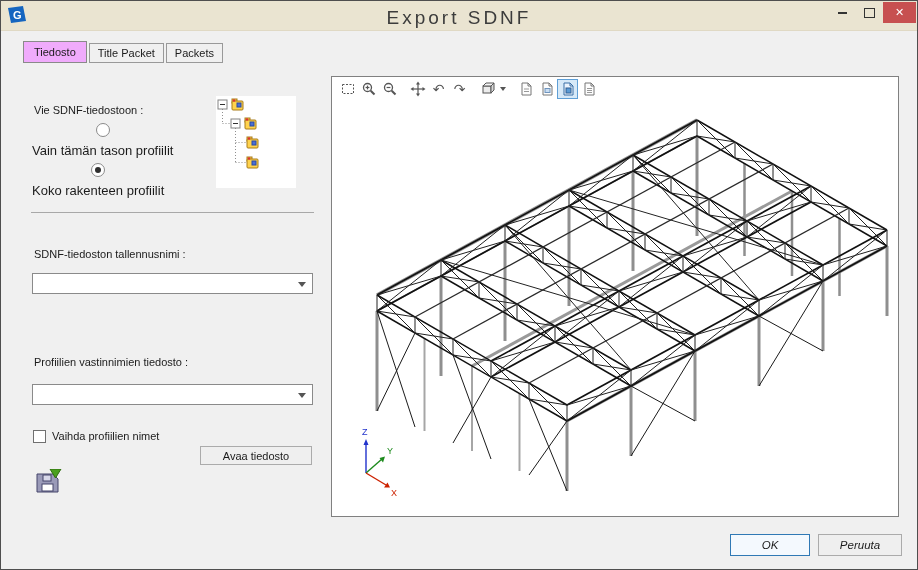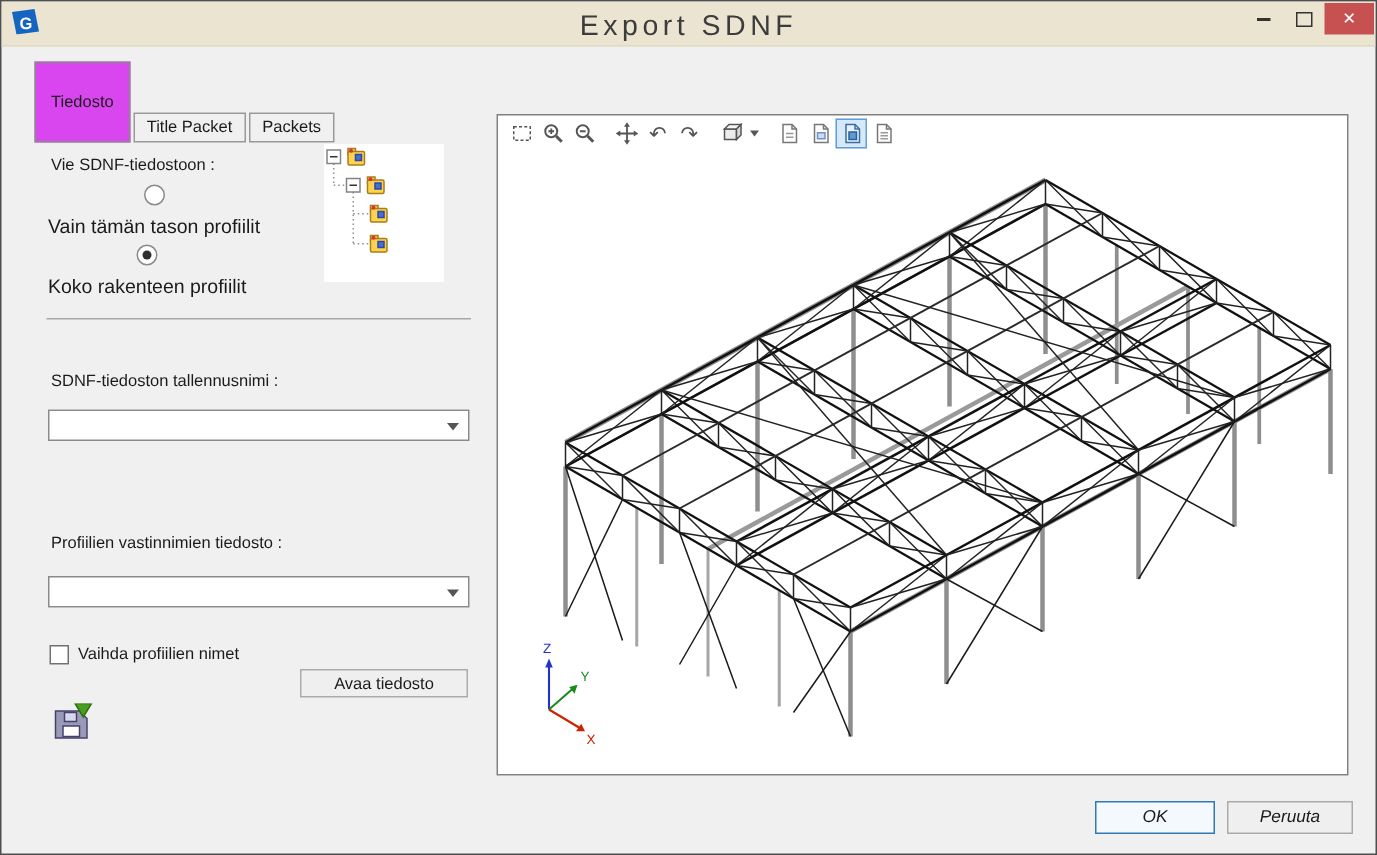--- a/index.html
+++ b/index.html
@@ -9,21 +9,21 @@
   .titlebar .title{position:absolute;left:0;right:0;top:6px;text-align:center;font-size:19px;letter-spacing:3px;color:#3c3c3c;}
   .app-icon{position:absolute;left:7px;top:5px;width:18px;height:17px;}
   .win-controls{position:absolute;right:1px;top:1px;display:flex;height:21px;}
   .win-btn{width:27px;height:21px;display:flex;align-items:center;justify-content:center;cursor:default;}
   .win-btn.close{width:33px;background:#c75050;color:#fff;font-size:11px;}
   .glyph-min{width:9px;height:2px;background:#333;}
   .glyph-max{width:9px;height:8px;border:1px solid #333;background:transparent;}
   
   .tabstrip{position:absolute;left:22px;top:40px;display:flex;align-items:flex-end;}
   .tab{font-size:11px;color:#1b1b1b;background:#f0f0f0;border:1px solid #999;padding:3px 8px 3px 8px;margin-right:2px;position:relative;}
-  .tab.active{background:#d946ef;padding:20px 10px;z-index:2;border-color:#8a8a8a;}
+  .tab.active{background:#f0abfc;padding:4px 10px;z-index:2;border-color:#8a8a8a;}
   
   .lbl{position:absolute;font-size:11px;color:#1b1b1b;white-space:nowrap;}
   .radio-row{position:absolute;display:flex;align-items:center;gap:6px;font-size:13px;color:#1b1b1b;flex-direction:column;}
   .radio{width:12px;height:12px;border:1px solid #8a8a8a;border-radius:50%;background:#fff;position:relative;flex:0 0 auto;}
   .radio.selected::after{content:"";position:absolute;left:3px;top:3px;width:6px;height:6px;border-radius:50%;background:#2f2f2f;}
   .treebox{position:absolute;left:215px;top:95px;width:80px;height:92px;background:#fff;}
   .separator{position:absolute;height:1px;background:#a8a8a8;}
   .combo{position:absolute;width:281px;height:21px;background:#fff;border:1px solid #8a8a8a;box-sizing:border-box;}
   .combo .val{position:absolute;left:5px;top:3px;font-size:11px;color:#1b1b1b;}
   .combo .caret{position:absolute;right:6px;top:8px;width:0;height:0;border-left:4px solid transparent;border-right:4px solid transparent;border-top:5px solid #555;}

